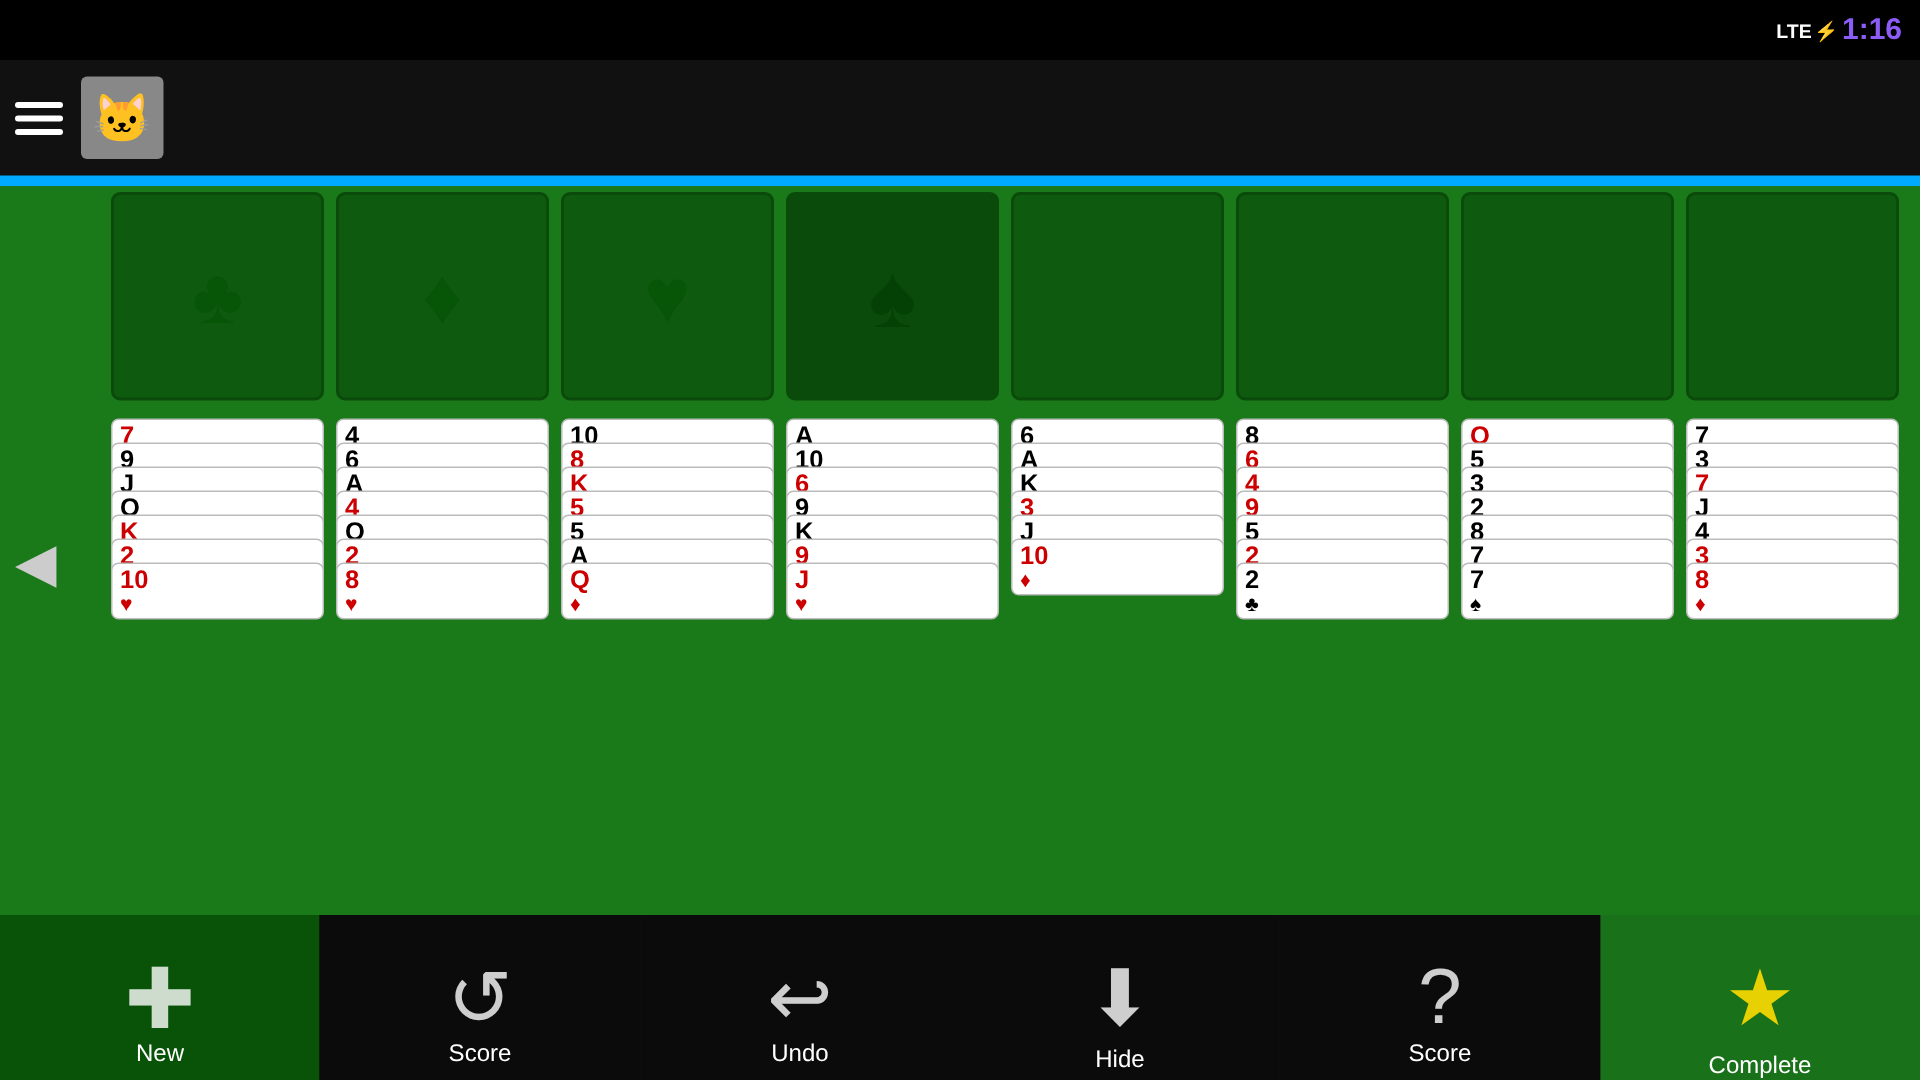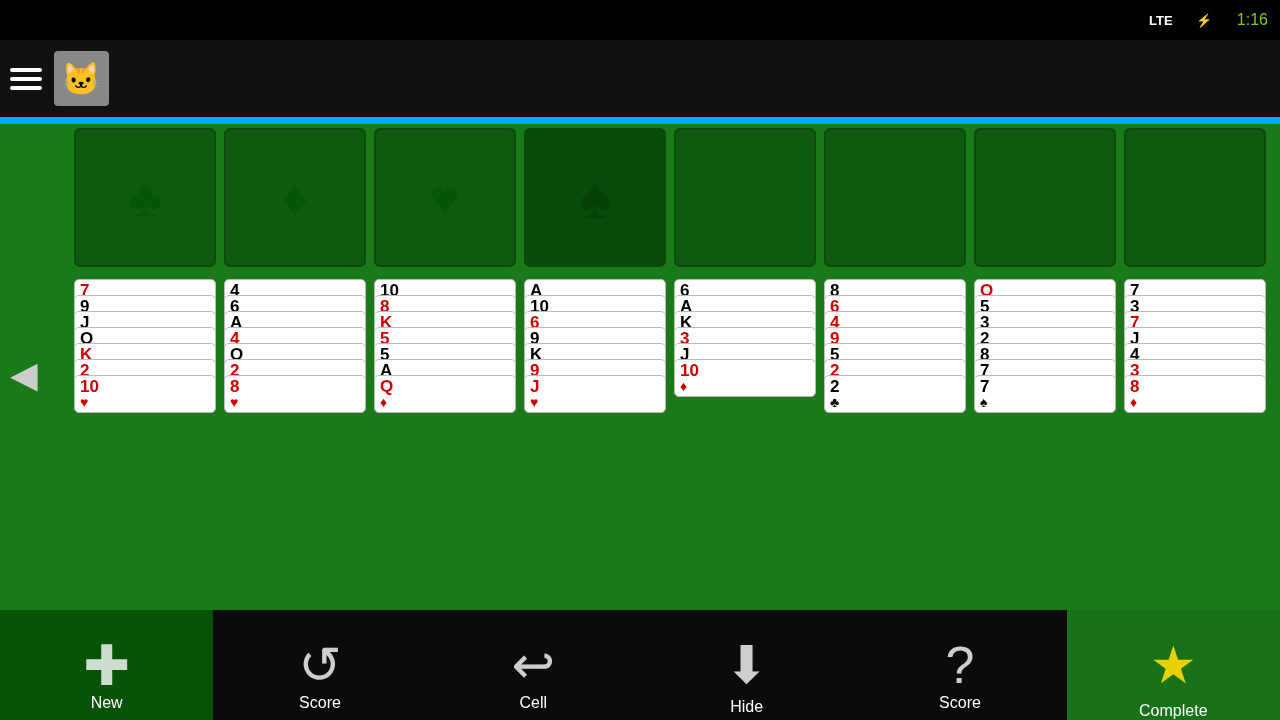--- a/index.html
+++ b/index.html
@@ -14,38 +14,38 @@
 
     
     #status-bar {
       width: 1280px;
       height: 40px;
       background: #000;
       display: flex;
       align-items: center;
       justify-content: flex-end;
       padding: 0 12px;
-      gap: 24px;
+      gap: 2px;
       position: absolute;
       top: 0; left: 0;
       z-index: 100;
     }
     #status-bar .lte {
       color: #fff;
       font-size: 13px;
       font-weight: bold;
     }
     #status-bar .battery {
       color: #fff;
       font-size: 13px;
     }
     #status-bar .time {
-      color: #84cc16;
-      font-size: 16px;
-      font-weight: normal;
+      color: #8b5cf6;
+      font-size: 20px;
+      font-weight: bold;
     }
 
     
     #title-bar {
       position: absolute;
       top: 40px;
       left: 0;
       width: 1280px;
       height: 80px;
       background: #111;
@@ -578,21 +578,21 @@
   <div class="toolbar-btn" style="position:relative;overflow:hidden;">
     <div style="position:absolute;inset:0;background:rgba(0,0,0,0.3);display:flex;align-items:center;justify-content:center;">
       <span style="font-size:52px;color:rgba(255,255,255,0.8);">↺</span>
     </div>
     <span class="btn-label" style="position:absolute;bottom:8px;color:#fff;font-size:16px;">Score</span>
   </div>
   <div class="toolbar-btn" style="position:relative;overflow:hidden;">
     <div style="position:absolute;inset:0;background:rgba(0,0,0,0.3);display:flex;align-items:center;justify-content:center;">
       <span style="font-size:52px;color:rgba(255,255,255,0.8);">↩</span>
     </div>
-    <span class="btn-label" style="position:absolute;bottom:8px;color:#fff;font-size:16px;">Cell</span>
+    <span class="btn-label" style="position:absolute;bottom:8px;color:#fff;font-size:16px;">Undo</span>
   </div>
   <div class="toolbar-btn" style="position:relative;overflow:hidden;">
     <div style="position:absolute;inset:0;background:rgba(0,0,0,0.3);display:flex;align-items:center;justify-content:center;">
       <span style="font-size:52px;color:rgba(255,255,255,0.8);">⬇</span>
     </div>
     <span class="btn-label" style="position:absolute;bottom:4px;color:#fff;font-size:16px;">Hide</span>
   </div>
   <div class="toolbar-btn" style="position:relative;overflow:hidden;">
     <div style="position:absolute;inset:0;background:rgba(0,0,0,0.3);display:flex;align-items:center;justify-content:center;">
       <span style="font-size:52px;color:rgba(255,255,255,0.8);">?</span>

